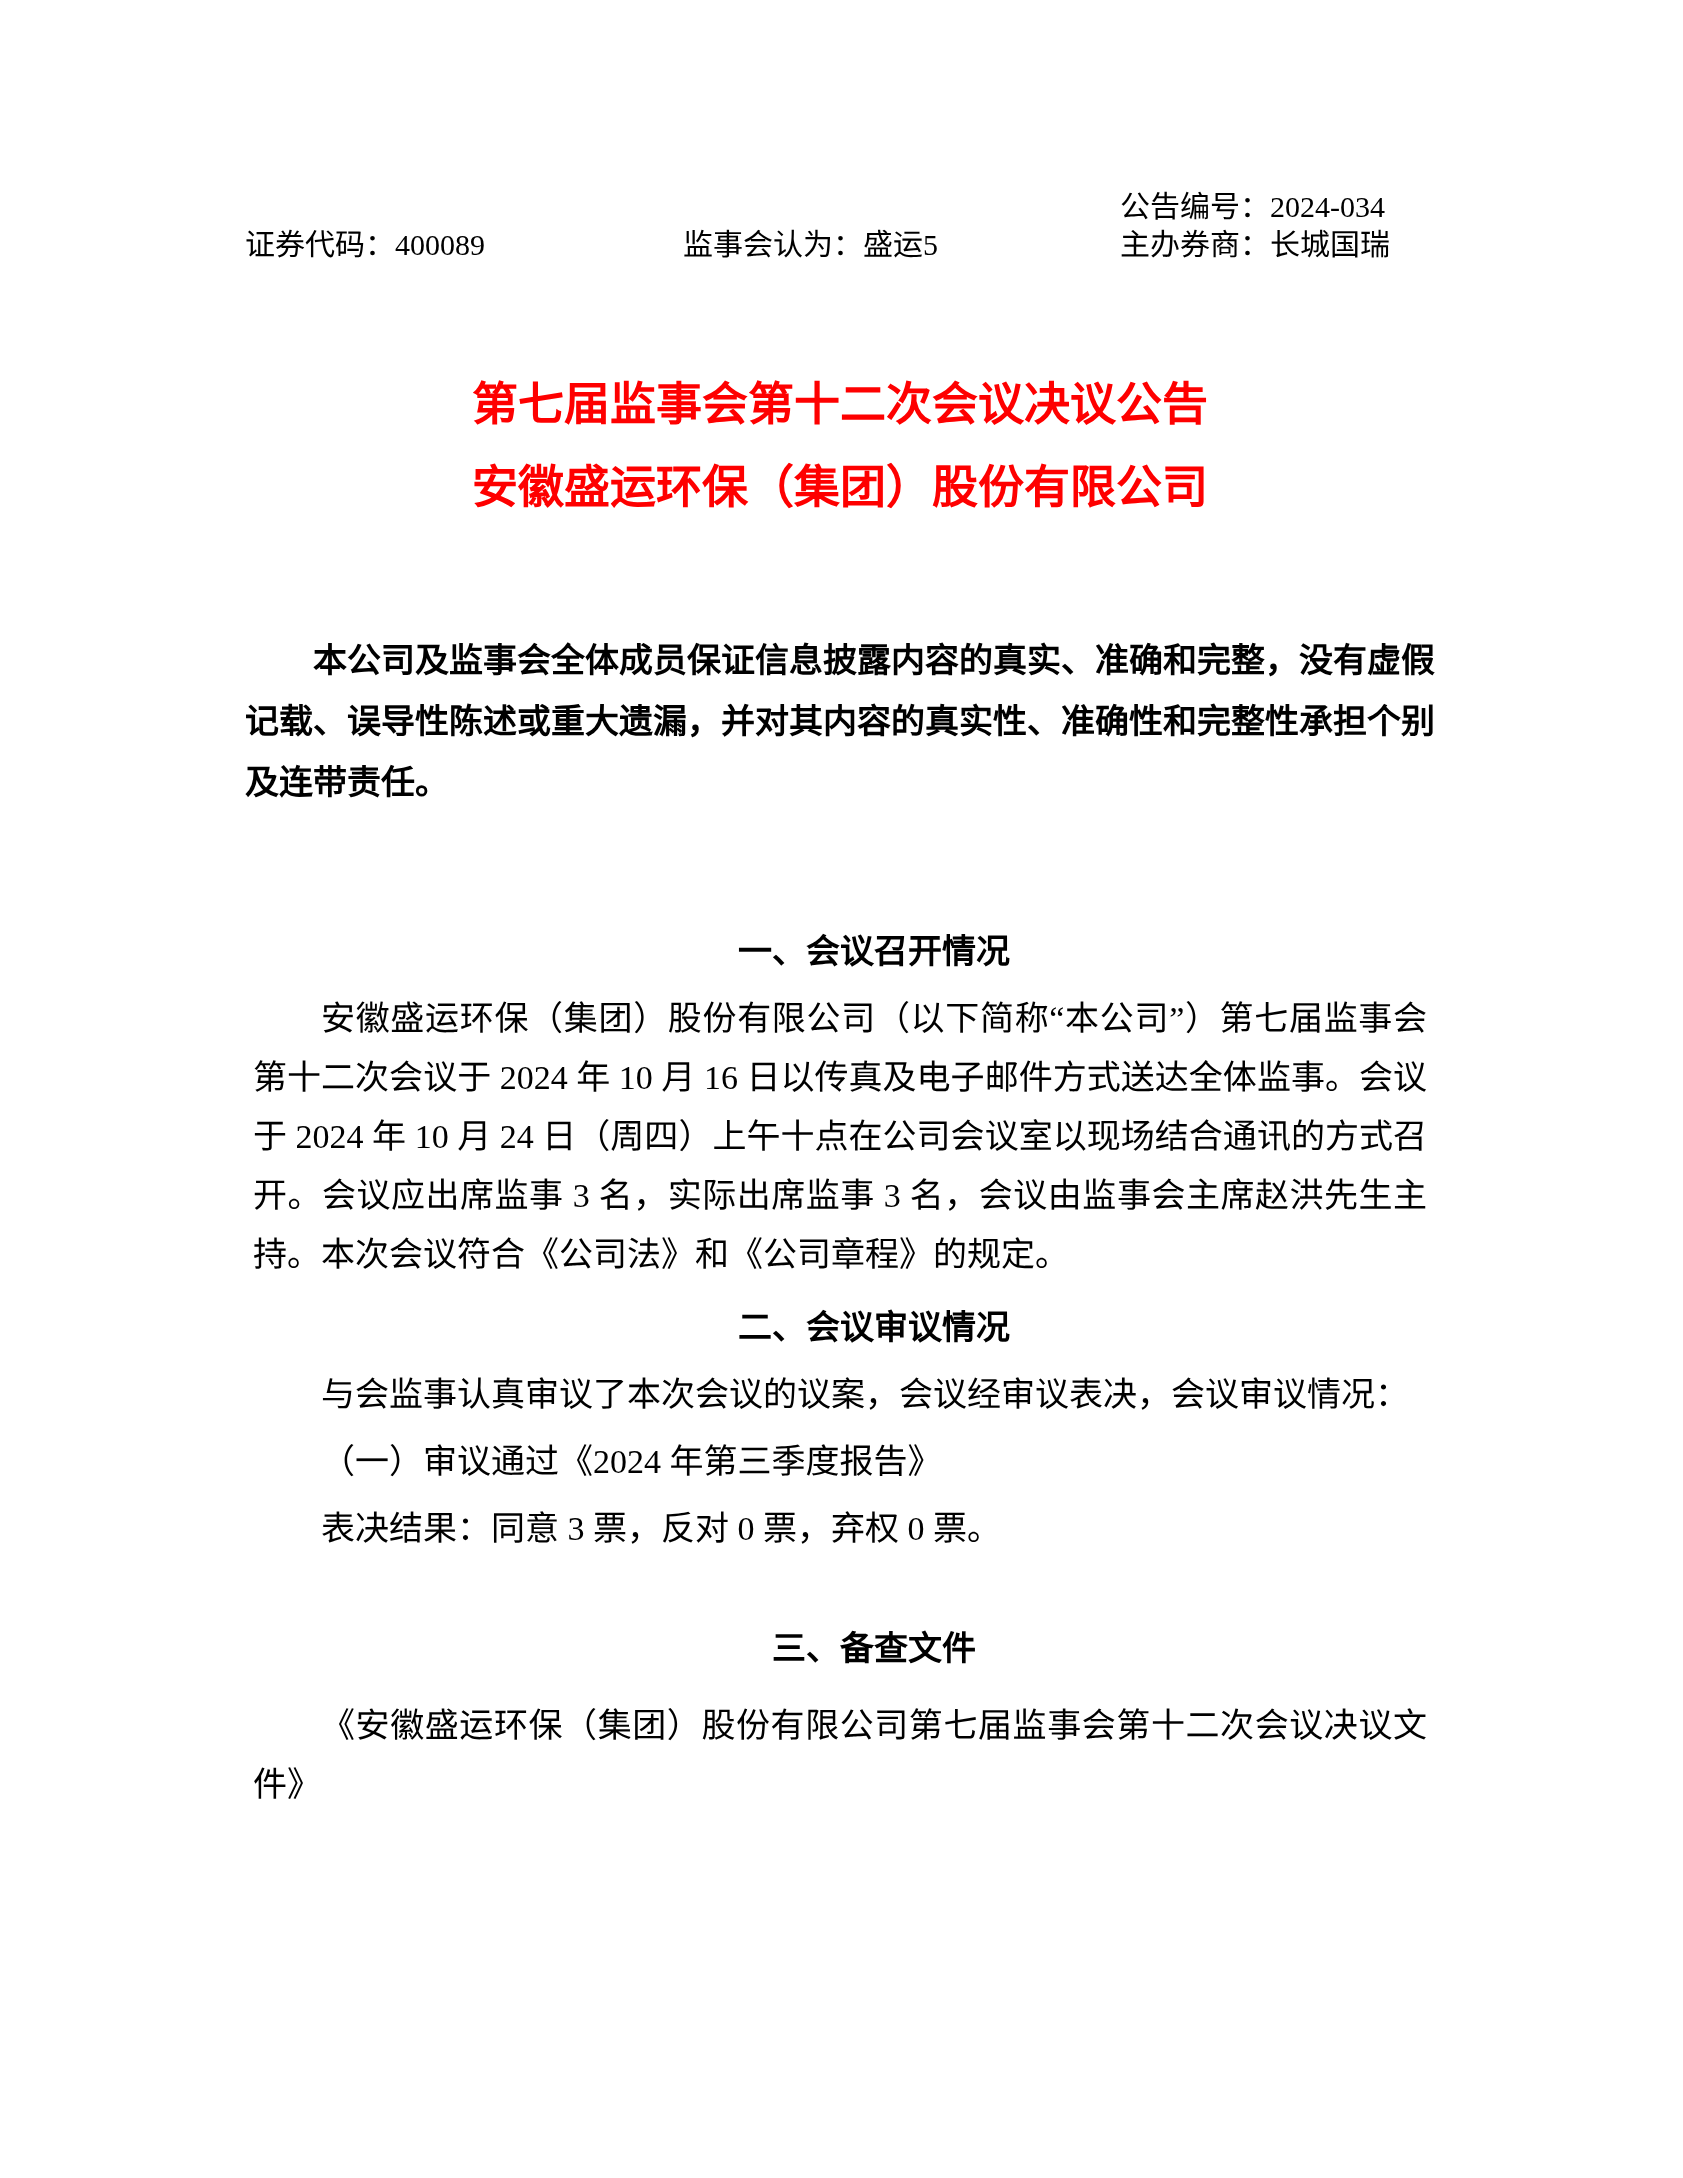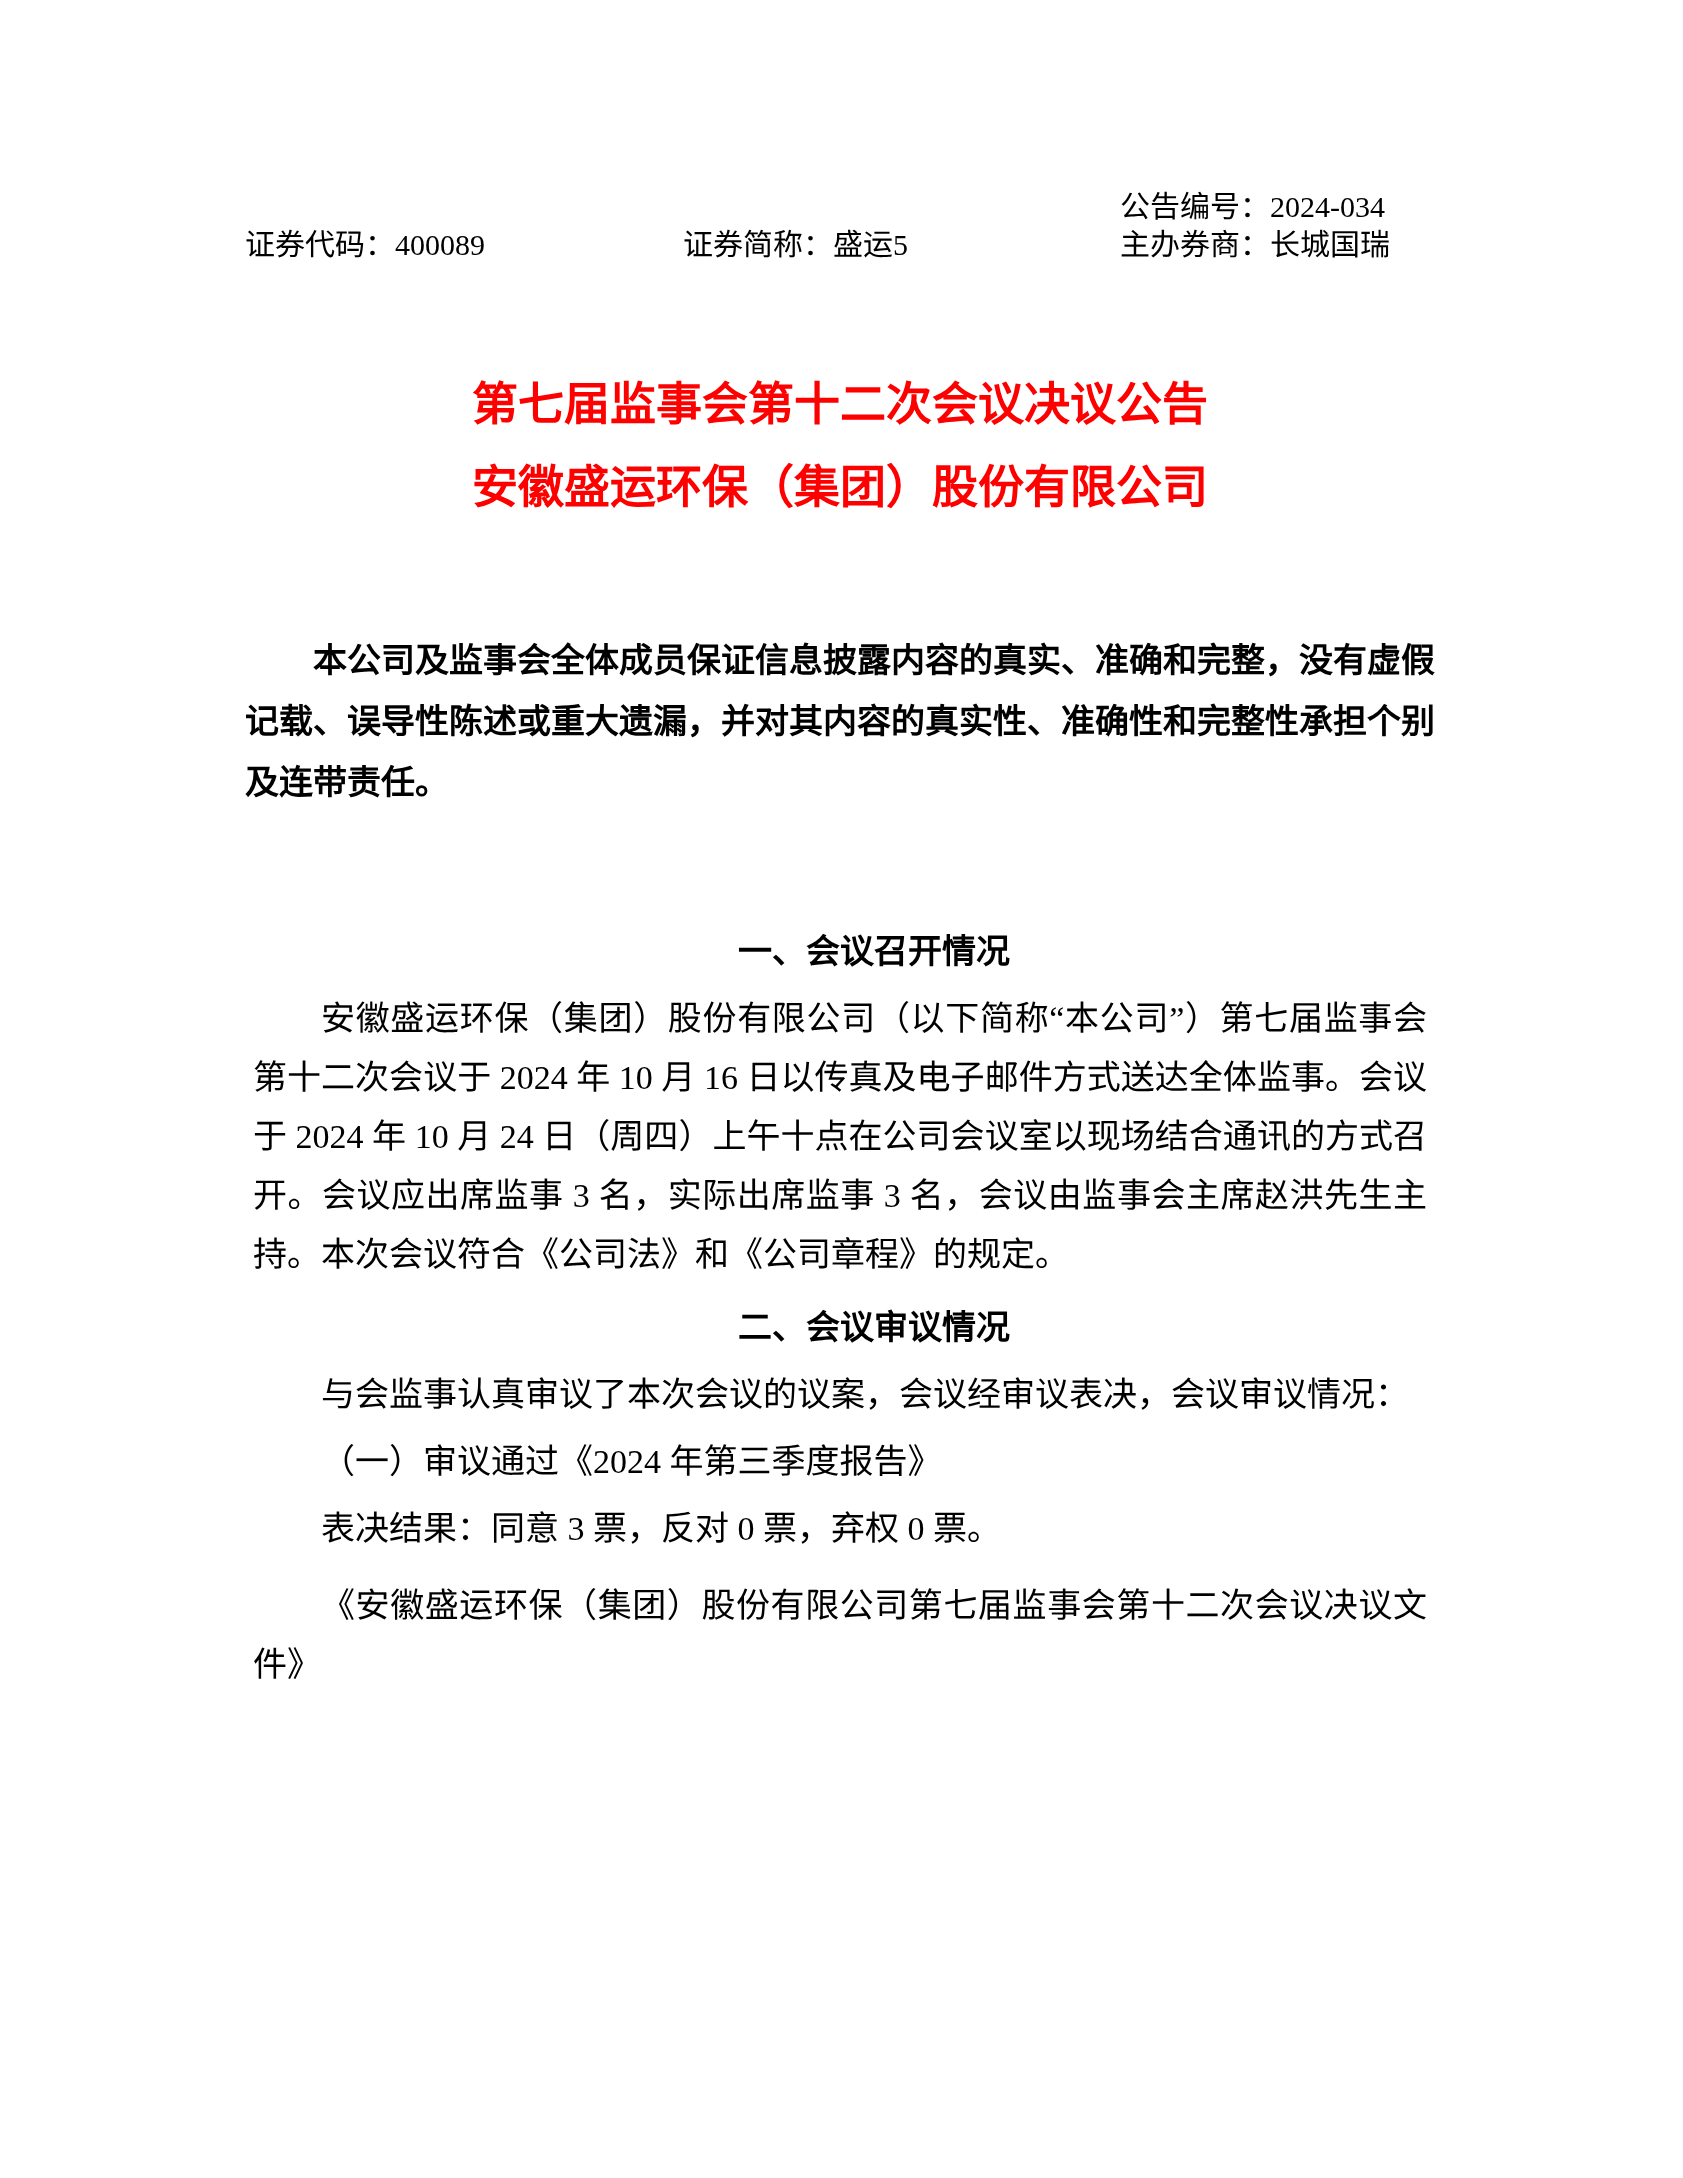--- a/index.html
+++ b/index.html
@@ -67,21 +67,21 @@
   }
   .para.last { margin-top: 18px; }
 </style>
 </head>
 <body>
 
 <div class="page">
 
   <div class="doc-header">
     <div class="hdr-left">证券代码：400089</div>
-    <div class="hdr-center">证券简称：盛运5</div>
+    <div class="hdr-center">监事会认为：盛运5</div>
     <div class="hdr-right">
       <div>公告编号：2024-034</div>
       <div>主办券商：长城国瑞</div>
     </div>
   </div>
 
   <h1 class="title" style="color: rgb(254, 0, 0);">
     <span>第七届监事会第十二次会议决议公告</span>
     <span>安徽盛运环保（集团）股份有限公司</span>
   </h1>
@@ -89,16 +89,17 @@
   <p class="statement">本公司及监事会全体成员保证信息披露内容的真实、准确和完整，没有虚假记载、误导性陈述或重大遗漏，并对其内容的真实性、准确性和完整性承担个别及连带责任。</p>
 
   <h2 class="section-heading s1">一、会议召开情况</h2>
   <p class="para">安徽盛运环保（集团）股份有限公司（以下简称“本公司”）第七届监事会第十二次会议于 2024 年 10 月 16 日以传真及电子邮件方式送达全体监事。会议于 2024 年 10 月 24 日（周四）上午十点在公司会议室以现场结合通讯的方式召开。会议应出席监事 3 名，实际出席监事 3 名，会议由监事会主席赵洪先生主持。本次会议符合《公司法》和《公司章程》的规定。</p>
 
   <h2 class="section-heading s2">二、会议审议情况</h2>
   <p class="para">与会监事认真审议了本次会议的议案，会议经审议表决，会议审议情况：</p>
   <p class="para">（一）审议通过《2024 年第三季度报告》</p>
   <p class="para">表决结果：同意 3 票，反对 0 票，弃权 0 票。</p>
 
+  <h2 class="section-heading s3">三、备查文件</h2>
   <p class="para last">《安徽盛运环保（集团）股份有限公司第七届监事会第十二次会议决议文件》</p>
 
 </div>
 
 
 </body></html>

